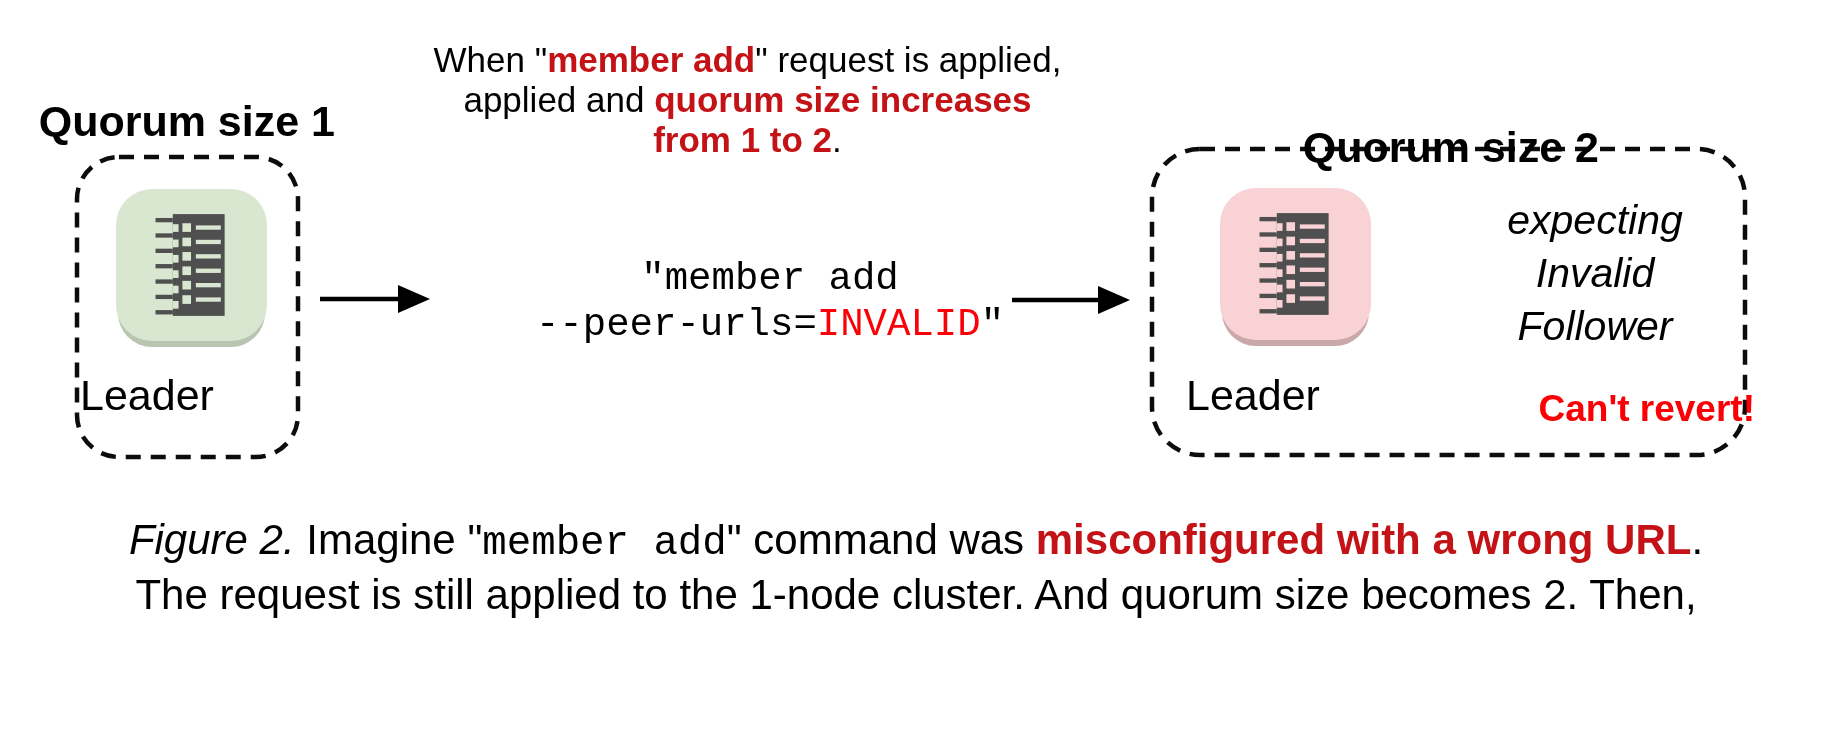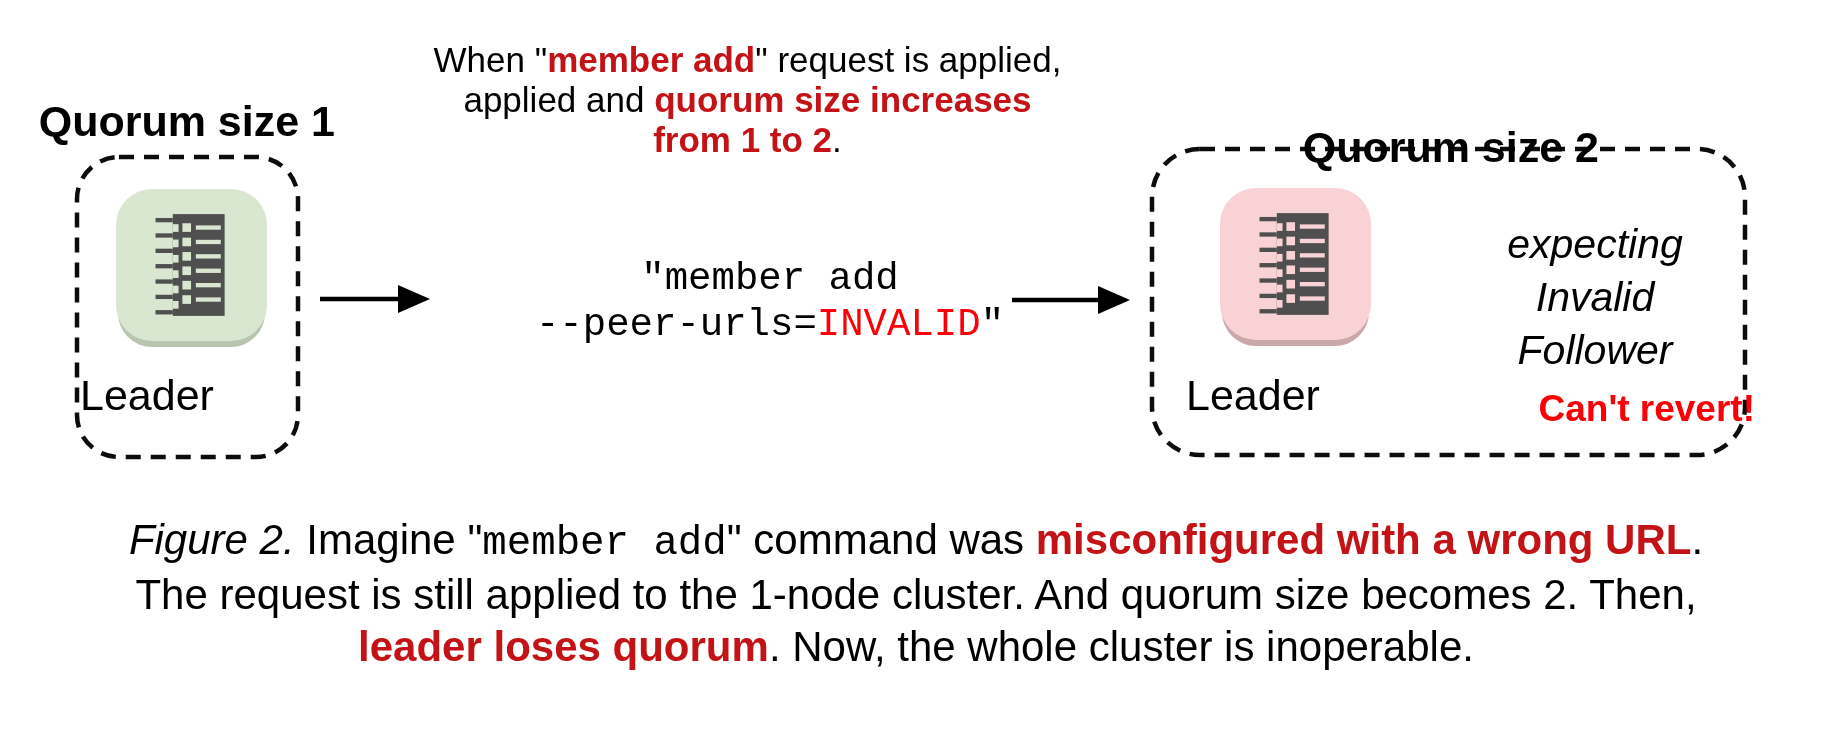--- a/index.html
+++ b/index.html
@@ -55,21 +55,21 @@
   .em{color:var(--dark-red);font-weight:bold;}
   .bright{color:var(--bright-red);}
 
   .command{
     position:absolute;left:440px;top:256px;width:660px;text-align:center;
     font-family:"Liberation Mono",monospace;font-size:39px;line-height:46px;white-space:nowrap;
   }
 
   .expecting{
     position:absolute;left:1440px;top:194px;width:310px;text-align:center;
-    font-style:italic;font-size:41px;line-height:53px;margin-top:24px;
+    font-style:italic;font-size:41px;line-height:53px;
   }
   .cant-revert{
     position:absolute;left:1435px;top:388px;width:320px;text-align:right;
     font-size:37px;font-weight:bold;color:var(--bright-red);white-space:nowrap;
   }
 
   .caption{
     position:absolute;left:0;top:514px;width:1832px;text-align:center;
     font-size:42px;line-height:52px;
   }
@@ -189,16 +189,15 @@
     <div>expecting</div>
     <div>Invalid</div>
     <div>Follower</div>
   </div>
 
   <div class="cant-revert">Can't revert!</div>
 
   <div class="caption">
     <div class="cap-line"><span class="ital">Figure 2.</span><span> Imagine "</span><span class="mono">member add</span><span>" command was </span><span class="em">misconfigured with a wrong URL</span><span>.</span></div>
     <div class="cap-line"><span>The request is still applied to the 1-node cluster. And quorum size becomes 2. Then,</span></div>
-    <div class="cap-line"><span class="em">leader loses quorum</span><span>. Now, the whole cluster is inoperable.</span></div>
   </div>
 
 </div>
 
 </body></html>

